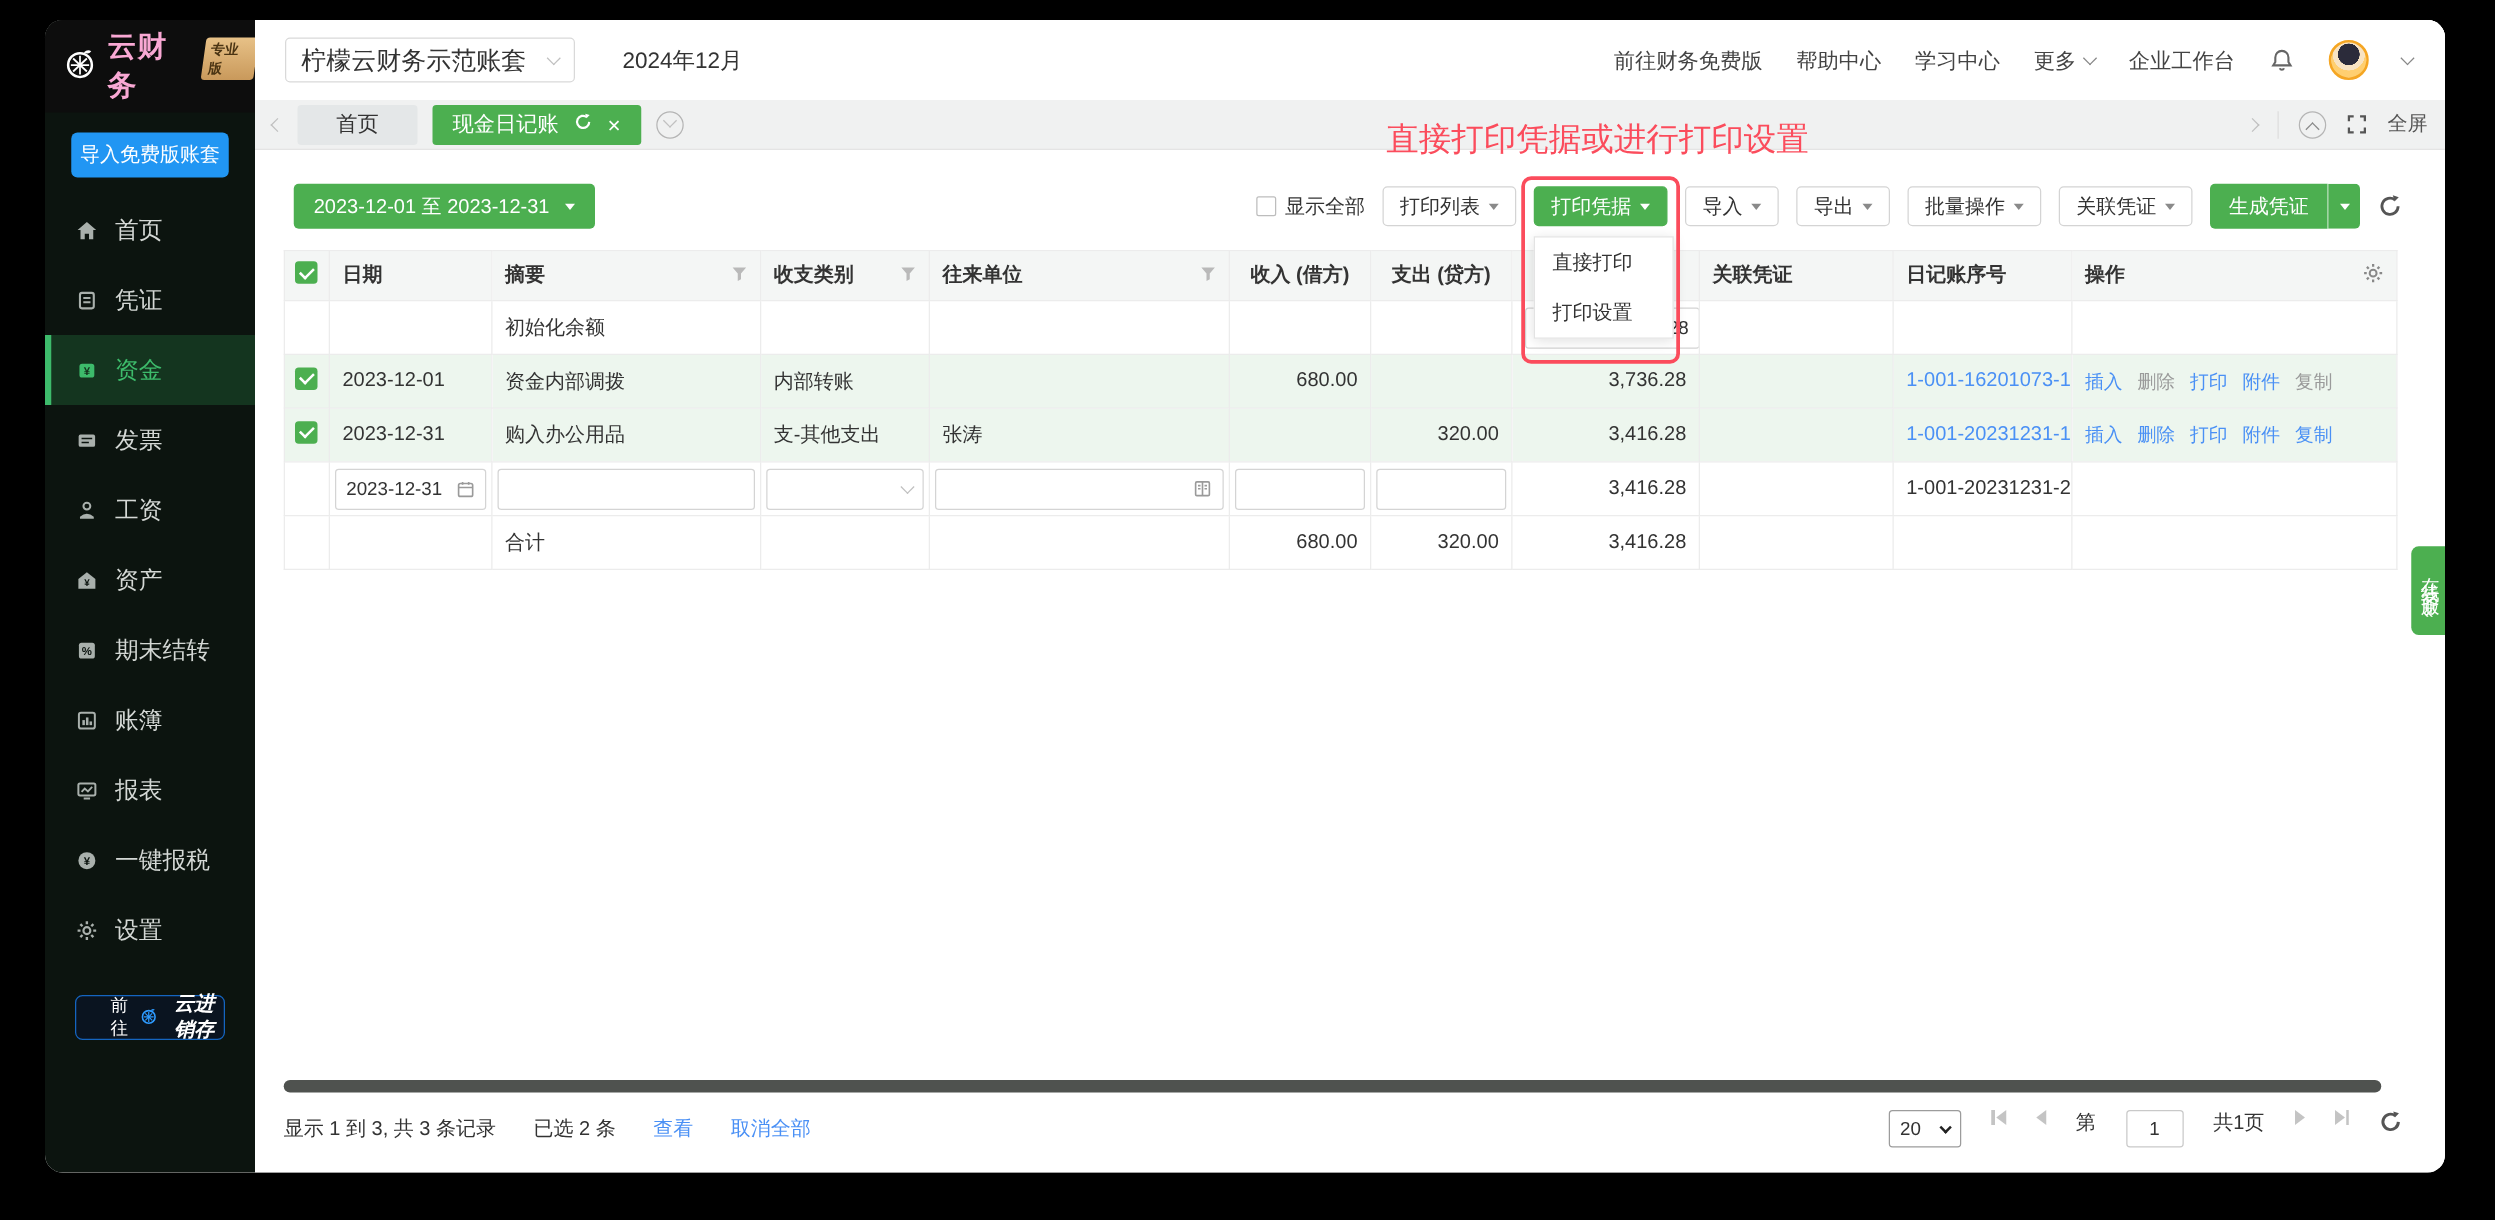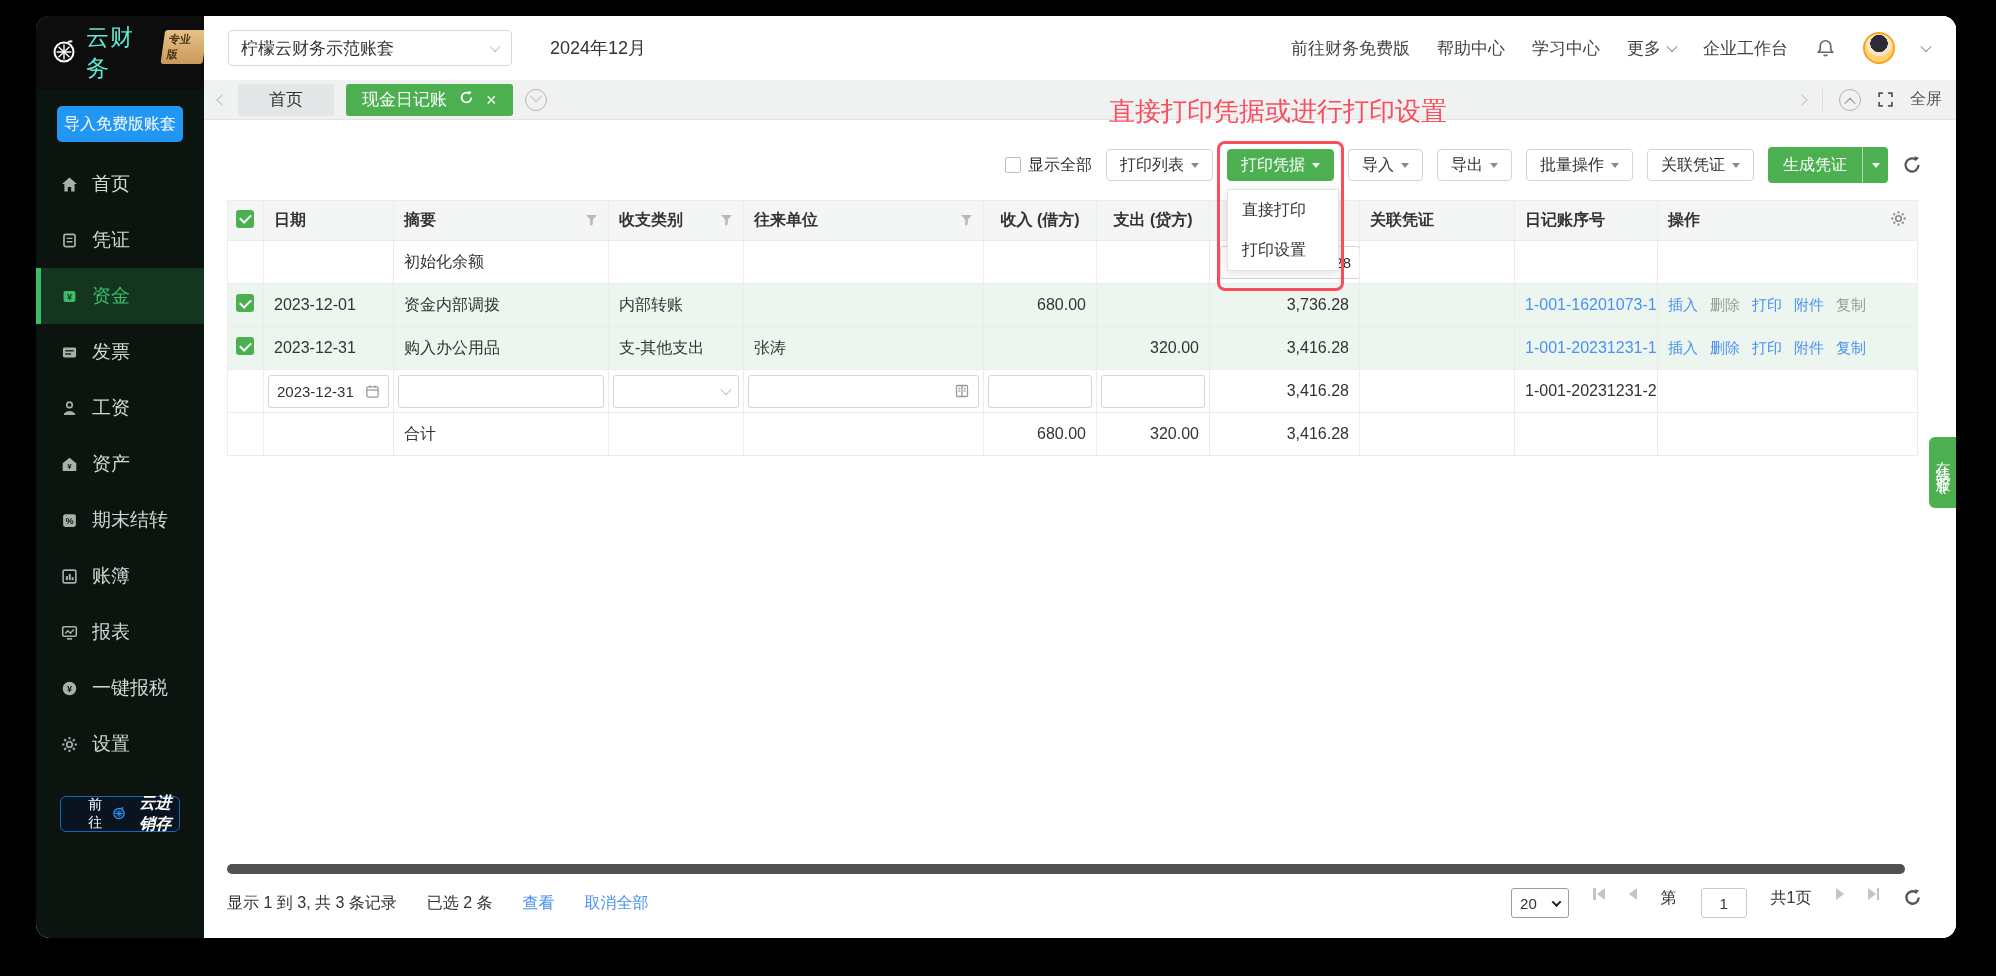--- a/index.html
+++ b/index.html
@@ -2,37 +2,37 @@
 <html><head>
 <meta charset="utf-8">
 <style>
   * { margin:0; padding:0; box-sizing:border-box; }
   html,body { width:1996px; height:976px; background:#000; font-family:"Liberation Sans",sans-serif; overflow:hidden; }
   .window { position:absolute; left:36px; top:16px; width:1920px; height:922px; background:#fff; border-radius:14px; overflow:hidden; display:flex; }
 
   
   .sidebar { width:168px; background:#0c140f; flex-shrink:0; display:flex; flex-direction:column; }
   .logo-area { height:74px; background:#0d0d0d; display:flex; align-items:center; padding-left:13px; gap:7px; flex-shrink:0;}
-  .logo-text { color:#5eead4; font-size:23px; font-weight:normal; letter-spacing:1px;}
+  .logo-text { color:#f9a8d4; font-size:23px; font-weight:bold; letter-spacing:1px;}
   .pro-badge { background:linear-gradient(180deg,#e7c187,#c9995b); color:#4a3413; font-size:11px; font-weight:bold; padding:2px 5px; border-radius:3px; transform:skewX(-8deg) translateY(-6px); }
   .import-btn { margin:16px auto 6px; width:126px; height:36px; background:#2196f3; color:#fff; font-size:16px; border:none; border-radius:5px; display:flex; align-items:center; justify-content:center; cursor:pointer;}
   .menu { padding-top:8px; }
   .menu-item { height:56px; display:flex; align-items:center; padding-left:24px; gap:13px; color:#d4d8d5; font-size:19px; position:relative; cursor:pointer;}
   .menu-item .micon { width:19px; height:19px; display:flex; align-items:center; justify-content:center; color:#a9b0ac; }
   .menu-item.active { background:#14351f; color:#3dbb6b; }
   .menu-item.active .micon { color:#3dbb6b; }
   .menu-item.active::before { content:''; position:absolute; left:0; top:0; bottom:0; width:5px; background:#3dbb6b; }
   .goto-btn { margin:24px auto 0; width:120px; height:36px; background:#0a1420; border:1px solid #1565c0; border-radius:6px; color:#ffffff; display:flex; align-items:center; justify-content:center; gap:5px; font-size:14px; cursor:pointer;padding-left:24px;}
   .goto-brand { font-weight:bold; font-style:italic; font-size:16px; }
 
   
   .main { flex:1; display:flex; flex-direction:column; position:relative; background:#fff; min-width:0;}
 
   .app-header { height:64px; display:flex; align-items:center; padding:0 26px 0 24px; background:#fff; flex-shrink:0;}
-  .account-select { width:284px; height:36px; border:1px solid #d9d9d9; border-radius:4px; display:flex; align-items:center; justify-content:space-between; padding:0 12px; font-size:17px; color:#333; cursor:pointer;}
+  .account-select { width:232px; height:36px; border:1px solid #d9d9d9; border-radius:4px; display:flex; align-items:center; justify-content:space-between; padding:0 12px; font-size:20px; color:#333; cursor:pointer;}
   .period { margin-left:38px; font-size:18px; color:#333; }
   .header-right { margin-left:auto; display:flex; align-items:center; gap:27px; font-size:17px; color:#444; }
   .hnav { cursor:pointer; display:flex; align-items:center; gap:7px; white-space:nowrap;}
   .avatar { width:32px; height:32px; border-radius:50%; border:2px solid #f5a623; background:radial-gradient(circle at 50% 34%, #2b2b3a 0 37%, #f8e3c2 38% 55%, #ffcf70 56% 100%); cursor:pointer;}
 
   .chv { display:inline-block; width:8px; height:8px; border-right:1.7px solid #888; border-bottom:1.7px solid #888; }
   .chv-down { transform:rotate(45deg) translate(-1px,-1px); }
   .chv-up   { transform:rotate(-135deg) translate(-1px,-1px); }
   .chv-left { transform:rotate(135deg); }
   .chv-right{ transform:rotate(-45deg); }
@@ -331,20 +331,24 @@
         </span>
         <span>全屏</span>
       </div>
     </div>
 
     <div class="annotation">直接打印凭据或进行打印设置</div>
 
     <div class="content">
 
       <div class="toolbar">
+        <button class="date-btn">
+          <span>2023-12-01 至 2023-12-31</span>
+          <span class="caret"></span>
+        </button>
 
         <div class="toolbar-right">
           <span class="show-all">
             <span class="cb-plain"></span>
             <span>显示全部</span>
           </span>
           <button class="tb-btn">
             <span>打印列表</span>
             <span class="caret"></span>
           </button>

